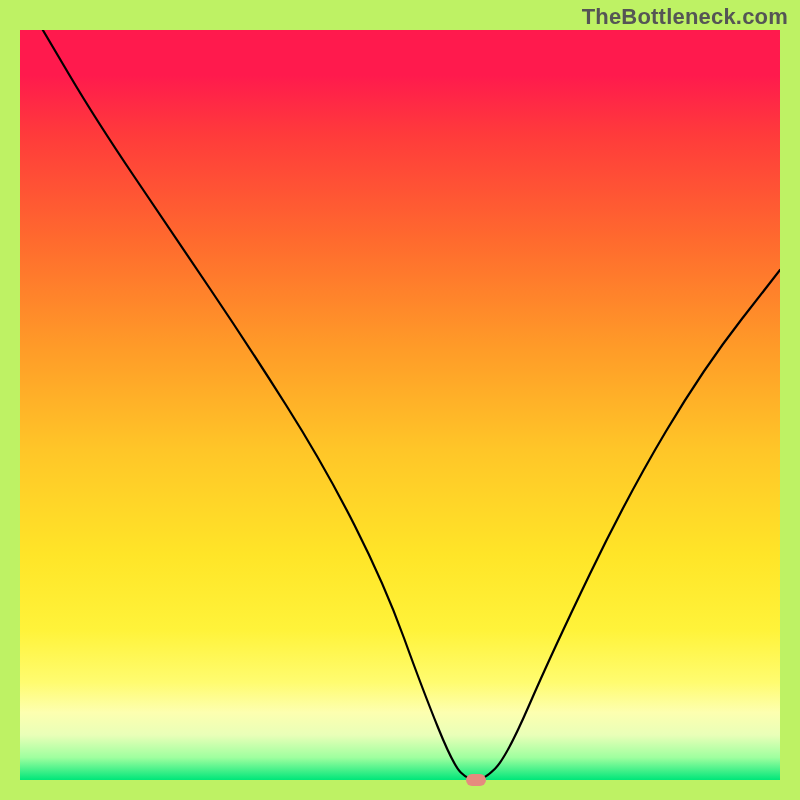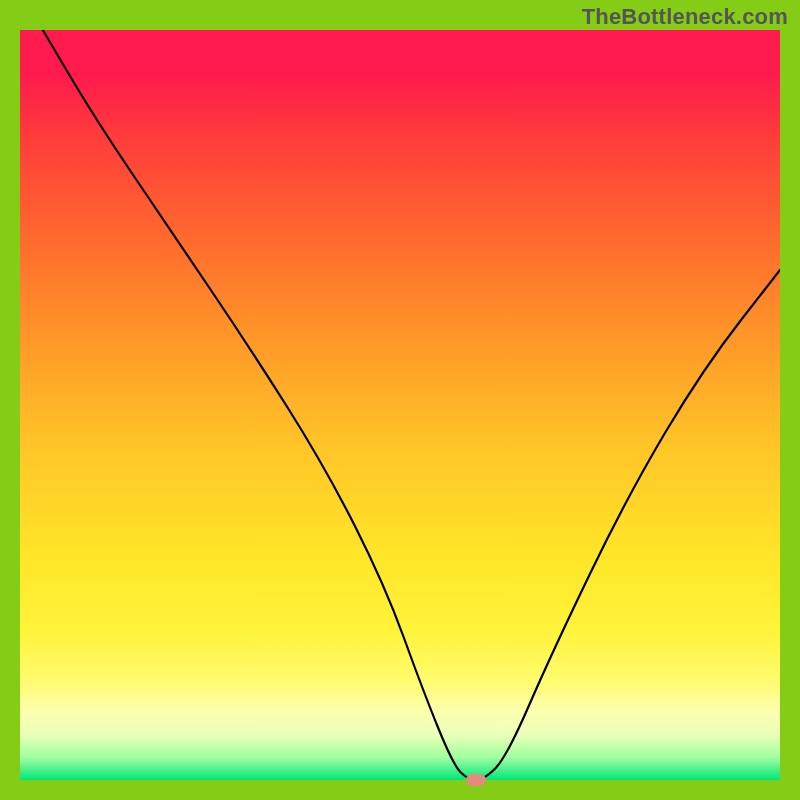--- a/index.html
+++ b/index.html
@@ -8,21 +8,21 @@
     width: 800px;
     height: 800px;
     background: #000;
     overflow: hidden;
     font-family: Arial, Helvetica, sans-serif;
   }
   .frame {
     position: relative;
     width: 800px;
     height: 800px;
-    background: #84cc16;
+    background: #bef264;
   }
   .watermark {
     position: absolute;
     top: 4px;
     right: 12px;
     color: #555;
     font-size: 22px;
     font-weight: 600;
     letter-spacing: 0.2px;
     z-index: 5;

